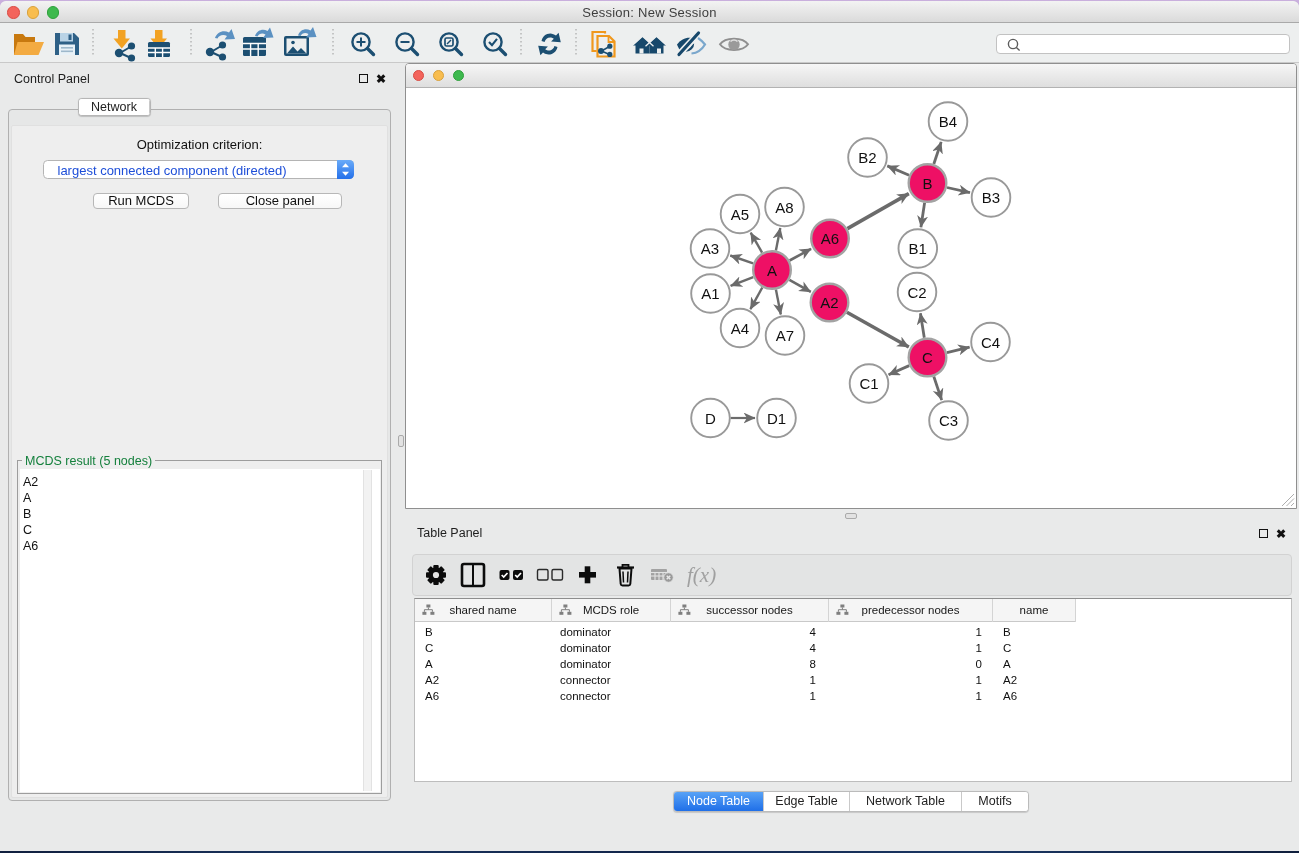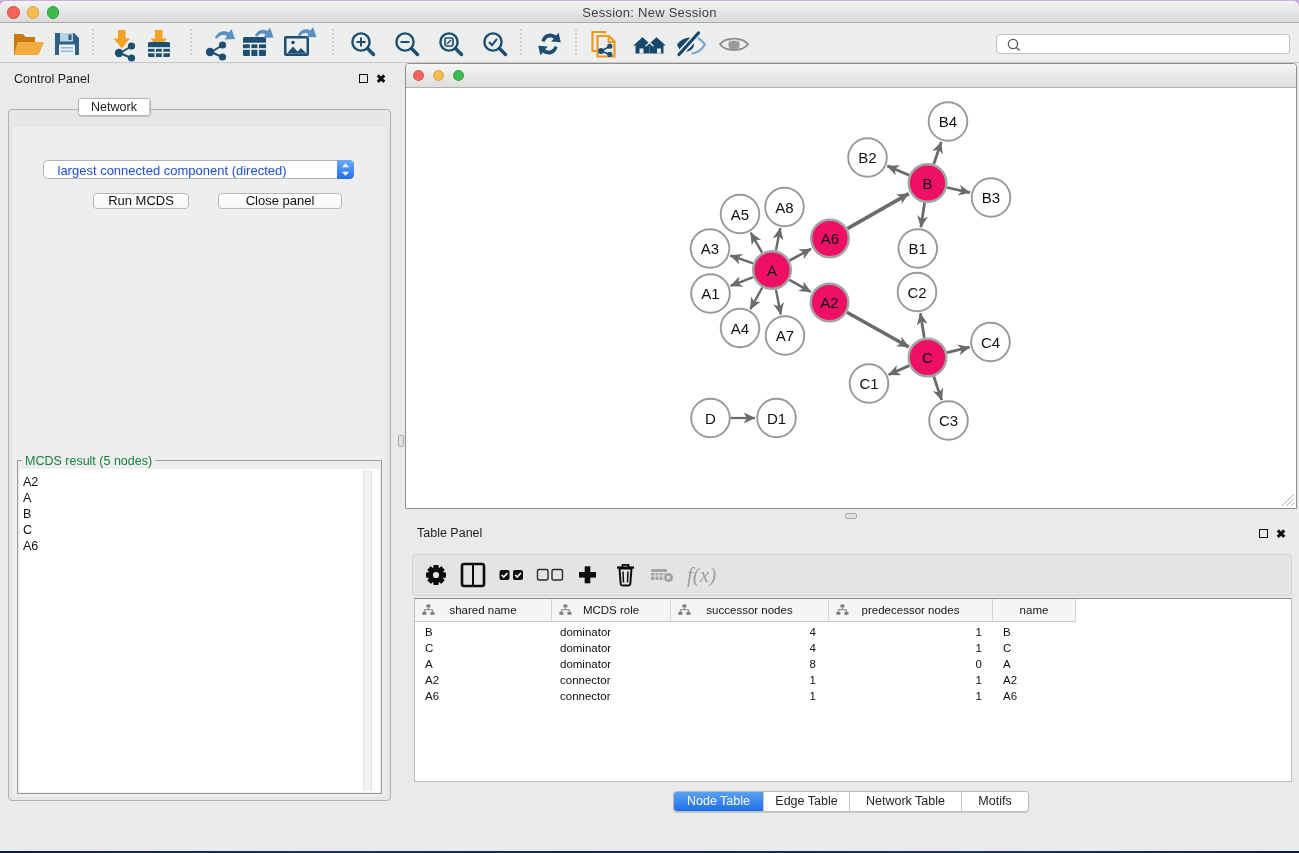--- a/index.html
+++ b/index.html
@@ -266,20 +266,21 @@
   <div class="float-btn" style="left:359px; top:73px;"></div>
   <div class="close-x" style="left:376px; top:73px;">✖</div>
   <div id="cp-panel"></div>
   <div id="cp-inner"></div>
   <div id="cp-tabs">
     <div class="tab" style="width:71px;">Network</div>
     <div class="tab" style="width:53px;">Style</div>
     <div class="tab" style="width:59px;">Select</div>
     <div class="tab sel" style="width:56px;">MCDS</div>
   </div>
+  <div id="opt-label">Optimization criterion:</div>
   <div id="dropdown">
     <div class="txt">largest connected component (directed)</div>
     <div class="step">
       <svg width="17" height="19" viewBox="0 0 17 19" xmlns="http://www.w3.org/2000/svg">
         <path d="M5,7.2 L8.5,3.2 L12,7.2 z" fill="#fff"></path>
         <path d="M5,11.8 L8.5,15.8 L12,11.8 z" fill="#fff"></path>
       </svg>
     </div>
   </div>
   <div class="btn" style="left:93px; top:192px; width:96px;">Run MCDS</div>

